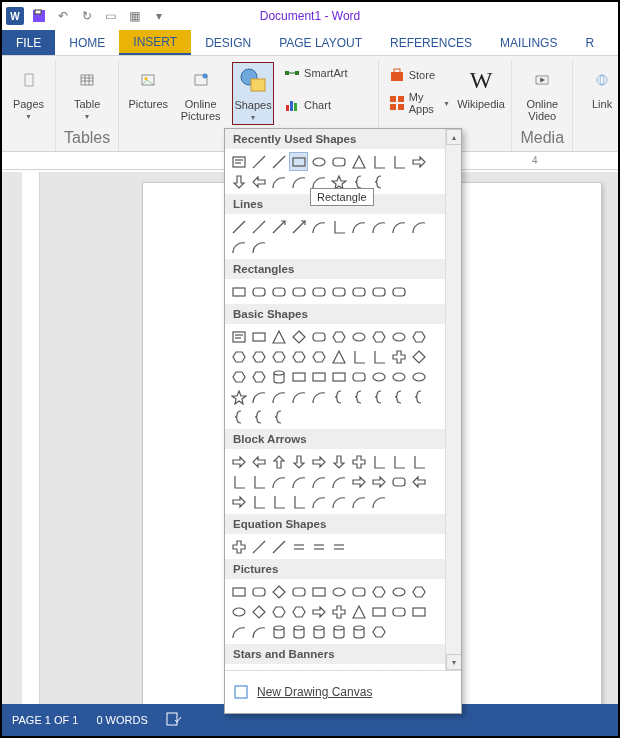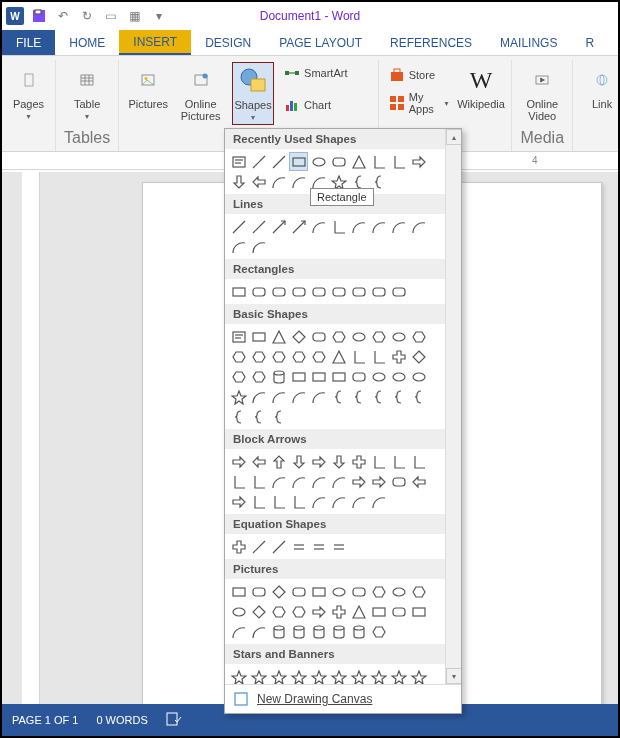--- a/index.html
+++ b/index.html
@@ -44,21 +44,21 @@
   
   .shapes-panel { position: absolute; left: 222px; top: 126px; width: 238px; bottom: 22px; background: #fff; border: 1px solid #a9a9a9; box-shadow: 3px 3px 6px rgba(0,0,0,.25); z-index: 50; display: flex; flex-direction: column; }
   .shapes-scroll { flex: 1; overflow: hidden; position: relative; }
   .sp-scrolltrack { position: absolute; right: 0; top: 0; bottom: 0; width: 16px; background: #f0f0f0; border-left: 1px solid #ddd; }
   .sp-scrollbtn { width: 16px; height: 16px; background: #f0f0f0; display: flex; align-items: center; justify-content: center; font-size: 8px; color: #666; border: 1px solid #ccc; }
   .sp-content { padding: 0 16px 0 0; }
   .sp-header { background: #eee; font-weight: bold; font-size: 11.5px; color: #555; padding: 4px 8px; }
   .sp-grid { display: flex; flex-wrap: wrap; padding: 3px 4px; gap: 1px; }
   .shape-item { width: 19px; height: 19px; display: flex; align-items: center; justify-content: center; cursor: pointer; }
   .shape-item.hover { background: #d4e3f4; border: 1px solid #9ab8dc; }
-  .sp-footer { border-top: 1px solid #ddd; padding: 6px 8px; display: flex; align-items: center; gap: 8px; font-size: 12px; color: #444; cursor: pointer; }
+  .sp-footer { border-top: 1px solid #ddd; padding: 13px 8px; display: flex; align-items: center; gap: 8px; font-size: 12px; color: #444; cursor: pointer; }
 
   .tooltip { position: absolute; background: #fff; border: 1px solid #888; padding: 2px 6px; font-size: 11px; color: #333; z-index: 60; }
 
   
   .statusbar { position: absolute; bottom: 0; left: 0; right: 0; height: 22px; background: #2b579a; color: #fff; display: flex; align-items: center; gap: 18px; padding: 16px 10px; font-size: 11px; }
 
   
   .ssvg { width: 16px; height: 16px; stroke: #555; stroke-width: 1.2; fill: none; }
 </style>
 </head>

